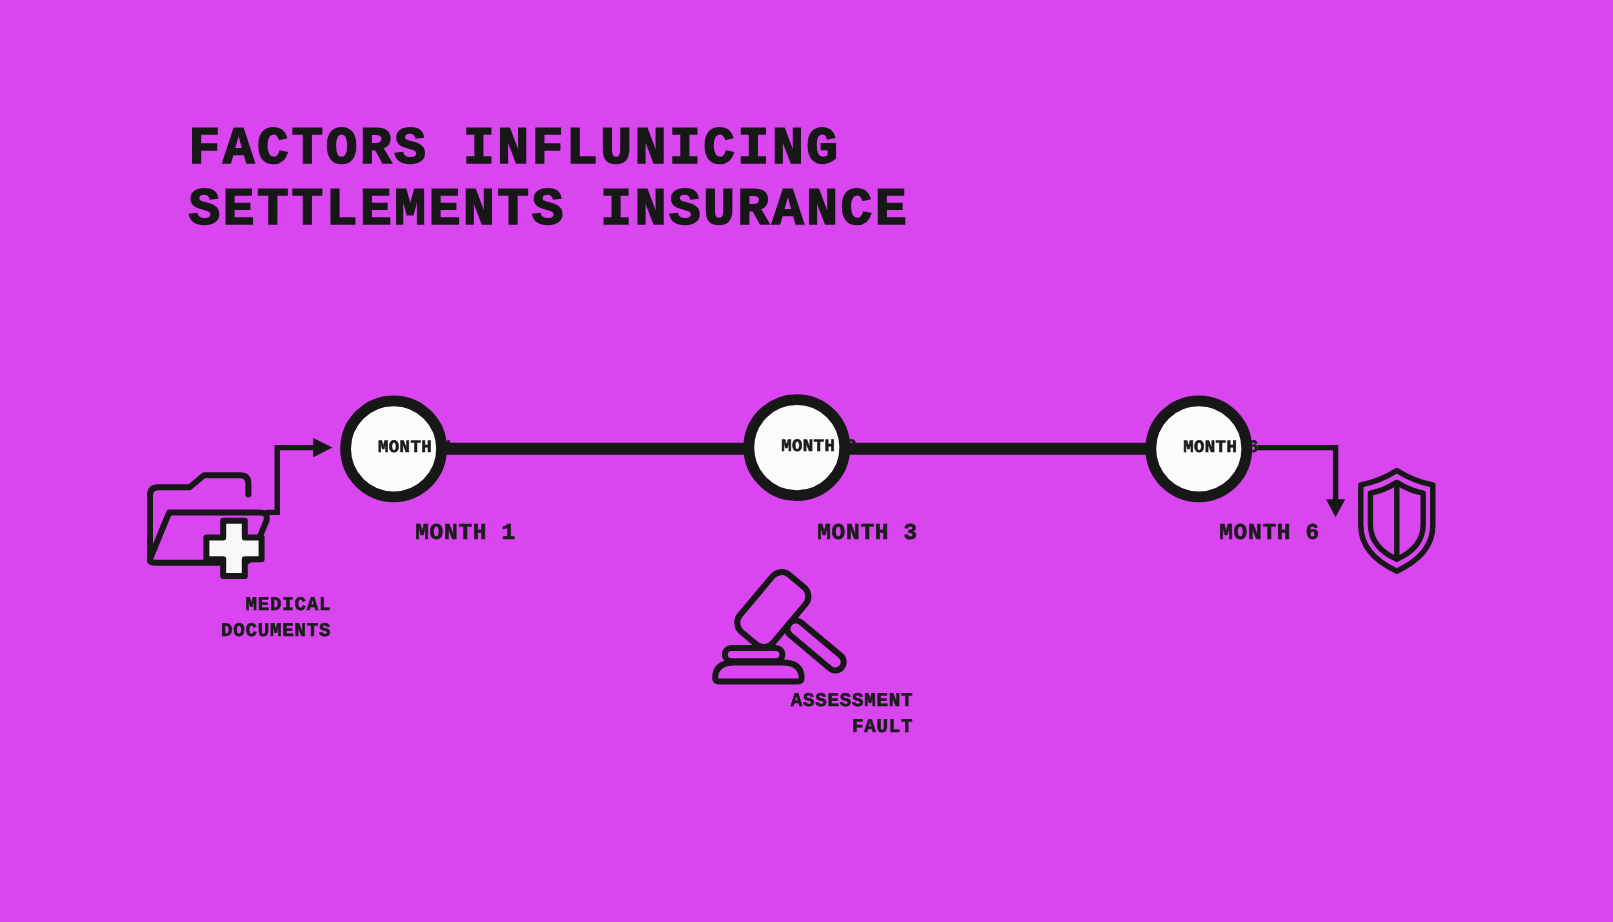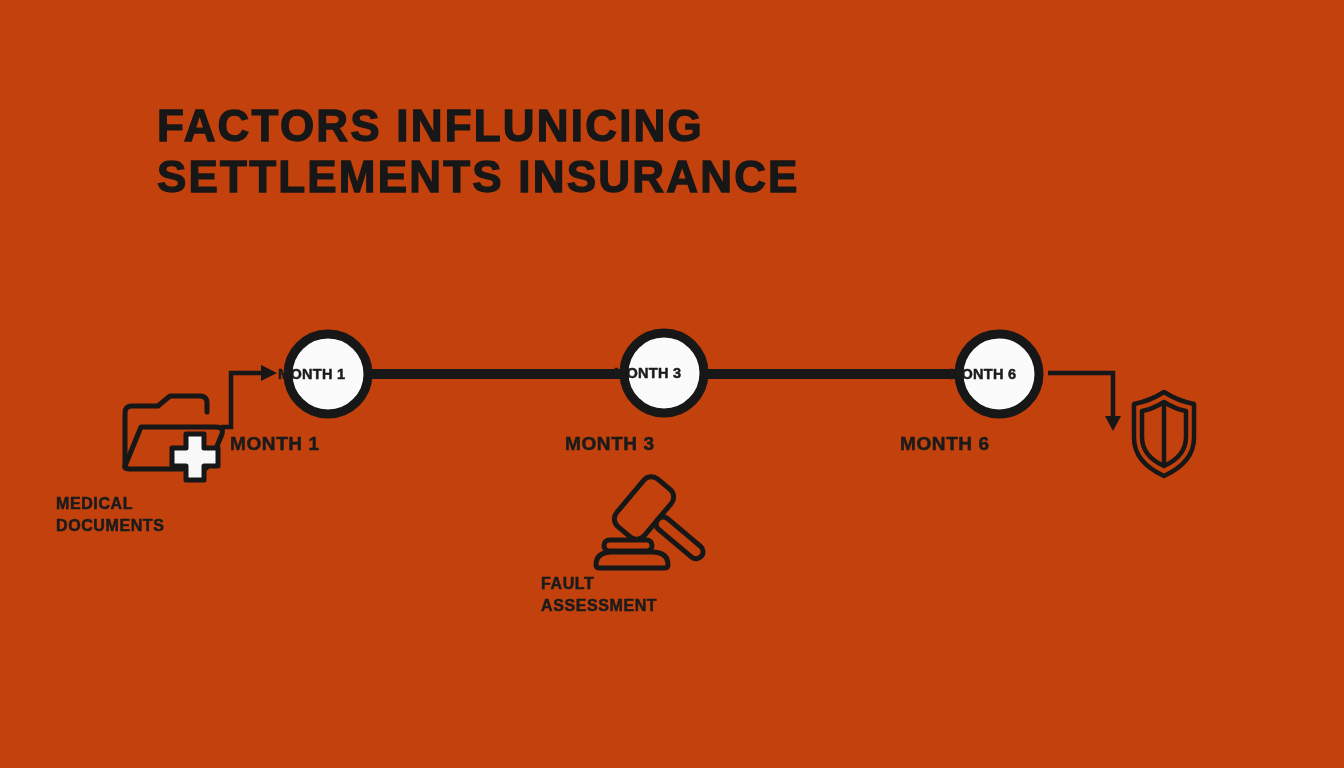--- a/index.html
+++ b/index.html
@@ -1,33 +1,33 @@
 <!DOCTYPE html>
 <html><head>
 <meta charset="utf-8">
 <style>
   html,body{margin:0;padding:0;}
   .canvas{
     position:relative;
     width:1344px;height:768px;
-    background:#c2410c;
+    background:#d946ef;
     overflow:hidden;
-    font-family:Liberation Sans, sans-serif;
+    font-family:Liberation Mono, monospace;
     color:#171717;
   }
   .diagram-layer{position:absolute;left:0;top:0;width:1344px;height:768px;}
   .title{
     position:absolute;left:157px;top:100px;margin:0;
     font-size:44px;line-height:51px;font-weight:bold;
     letter-spacing:2.2px;color:#171717;
     -webkit-text-stroke:1.3px #171717;
   }
   .title span{display:block;}
   .lbl{
-    position:absolute;text-align:left;font-weight:bold;color:#1b1b1b;
+    position:absolute;text-align:right;font-weight:bold;color:#1b1b1b;
     -webkit-text-stroke:0.5px #1b1b1b;
   }
   .circle-lbl{width:100px;font-size:14.5px;letter-spacing:0.3px;line-height:18px;}
   .node-lbl{width:200px;font-size:19px;letter-spacing:0.6px;line-height:22px;}
   .factor-lbl{width:220px;font-size:16px;letter-spacing:0.6px;line-height:22px;}
   .factor-lbl span{display:block;}
 </style>
 </head>
 <body>
 
@@ -85,17 +85,17 @@
 
   <div class="lbl node-lbl" style="left:230px;top:433px;">MONTH 1</div>
   <div class="lbl node-lbl" style="left:565px;top:433px;">MONTH 3</div>
   <div class="lbl node-lbl" style="left:900px;top:433px;">MONTH 6</div>
 
   <div class="lbl factor-lbl" style="left:56px;top:493px;">
     <span>MEDICAL</span>
     <span>DOCUMENTS</span>
   </div>
   <div class="lbl factor-lbl" style="left:541px;top:573px;">
+    <span>ASSESSMENT</span>
     <span>FAULT</span>
-    <span>ASSESSMENT</span>
   </div>
 
 </div>
 
 </body></html>

